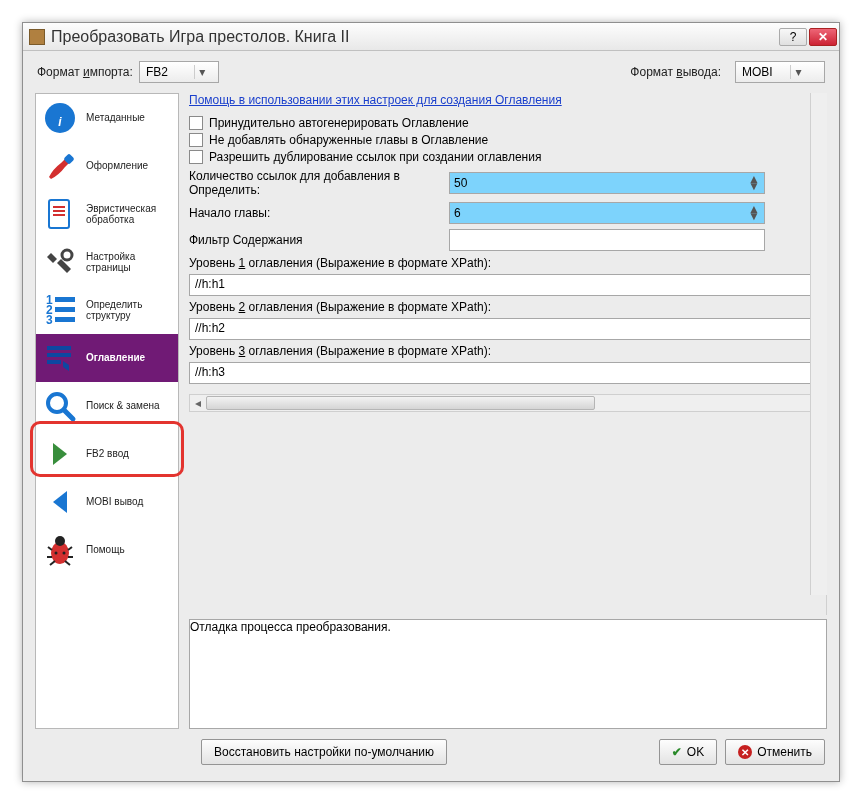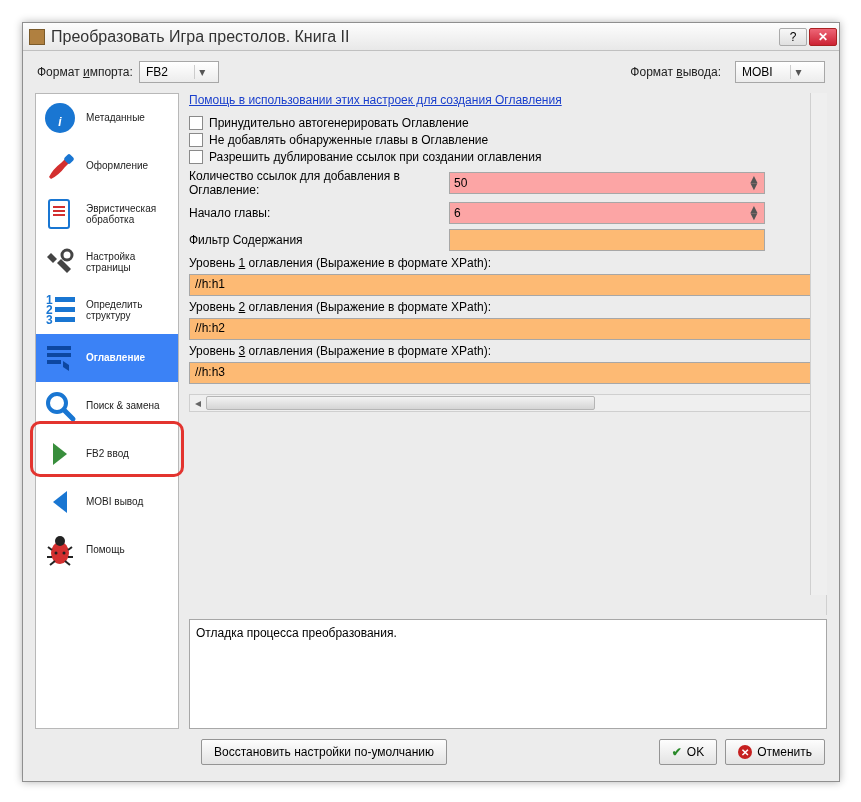--- a/index.html
+++ b/index.html
@@ -15,41 +15,41 @@
 .topbar u { text-decoration: underline; }
 .combo { height: 22px; border: 1px solid #a7a7a7; background: linear-gradient(#fff,#ececec); display: inline-flex; align-items: center; padding: 0 4px 0 6px; margin-left: 6px; }
 .combo span { min-width: 44px; }
 .combo .arrow { width: 16px; text-align: center; color: #555; margin-left: 4px; border-left: 1px solid #ccc; }
 .spacer { flex: 1; }
 .body { display: flex; padding: 0 12px 0 12px; height: 636px; }
 .sidebar { width: 144px; border: 1px solid #b8b8b8; background: #fff; display: flex; flex-direction: column; }
 .sideitem { display: flex; align-items: center; padding: 6px 6px; gap: 8px; cursor: default; color: #222; }
 .sideitem .icon { width: 36px; height: 36px; flex-shrink: 0; display:flex; align-items:center; justify-content:center; }
 .sideitem .lbl { font-size: 10px; line-height: 1.15; }
-.sideitem.active { background: #3b82f6; color: #fff; }
+.sideitem.active { background: #701a75; color: #fff; }
 .sideitem.active .lbl { font-weight: bold; }
 .highlight-ring { position: absolute; left: 30px; top: 421px; width: 154px; height: 56px; border: 3px solid #e3342f; border-radius: 10px; pointer-events: none; z-index: 50; }
 .content { flex: 1; margin-left: 10px; display: flex; flex-direction: column; }
 .scrollarea { flex: 1; border-right: 1px solid #d0d0d0; padding-right: 4px; position: relative; }
 .helplink { color: #1a3fcc; text-decoration: underline; display: inline-block; margin-bottom: 6px; }
 .checkrow { display: flex; align-items: center; gap: 6px; margin: 3px 0; }
 .checkrow .cb { width: 14px; height: 14px; border: 1px solid #8a8a8a; background: #fff; }
 .fieldrow { display: flex; align-items: center; margin: 5px 0; }
 .fieldrow .flabel { width: 260px; }
-.txt { flex: 1; height: 22px; border: 1px solid #a7a7a7; background: #fdba74; padding: 2px 5px; }
-.spin { width: 316px; height:22px; border:1px solid #a7a7a7; background:#fca5a5; display:flex; align-items:center; padding:0 4px; justify-content:space-between; }
+.txt { flex: 1; height: 22px; border: 1px solid #a7a7a7; background: #ffffff; padding: 2px 5px; }
+.spin { width: 316px; height:22px; border:1px solid #a7a7a7; background:#7dd3fc; display:flex; align-items:center; padding:0 4px; justify-content:space-between; }
 .spin .spinbtns { display:flex; flex-direction:column; font-size:7px; line-height:7px; color:#555; }
 .group { margin-top: 4px; }
 .group .glabel { margin-bottom: 4px; }
 .group .txt { width: 100%; }
 .hscroll { height: 18px; background: #efefef; border: 1px solid #cfcfcf; display:flex; align-items:center; margin-top: 10px; }
 .hscroll .arrow-s { width: 16px; text-align:center; color:#666; }
 .hscroll .track { flex:1; height:14px; position:relative; }
 .hscroll .thumb { position:absolute; left:0; top:0; height:14px; width:65%; background: linear-gradient(#f3f3f3,#d5d5d5); border:1px solid #b5b5b5; border-radius:2px; }
-.debug { height: 110px; border: 1px solid #a7a7a7; background: #fff; padding: 6px; margin-top: 4px; overflow:auto; }
+.debug { height: 110px; border: 1px solid #a7a7a7; background: #fff; margin-top: 4px; overflow:auto; }
 .footer { display: flex; align-items: center; padding: 10px 14px; gap: 8px; }
 .btn { height: 26px; border: 1px solid #949494; background: linear-gradient(#fdfdfd,#e3e3e3); padding: 0 12px; display: inline-flex; align-items: center; gap: 5px; border-radius: 2px; }
 .btn.ok .ic { color: #2a8a2a; font-weight:bold; }
 .btn.cancel .ic { background:#c62020; color:#fff; width:14px; height:14px; border-radius:50%; display:inline-flex; align-items:center; justify-content:center; font-size:10px; font-weight:bold; }
 .vscroll { position:absolute; right:-1px; top:0; bottom:20px; width:17px; background:#efefef; border-left:1px solid #d0d0d0; }
 svg { display:block; }
 </style>
 </head>
 <body>
 
@@ -191,21 +191,21 @@
         <div class="checkrow">
           <div class="cb"></div>
           <span>Не добавлять обнаруженные главы в Оглавление</span>
         </div>
         <div class="checkrow">
           <div class="cb"></div>
           <span>Разрешить дублирование ссылок при создании оглавления</span>
         </div>
 
         <div class="fieldrow">
-          <div class="flabel">Количество ссылок для добавления в Оглавление:</div>
+          <div class="flabel">Количество ссылок для добавления в Определить:</div>
           <div class="spin">
             <span>50</span>
             <div class="spinbtns">
                 <span>▲</span>
                 <span>▼</span>
               </div>
           </div>
         </div>
         <div class="fieldrow">
           <div class="flabel">Начало главы:</div>

